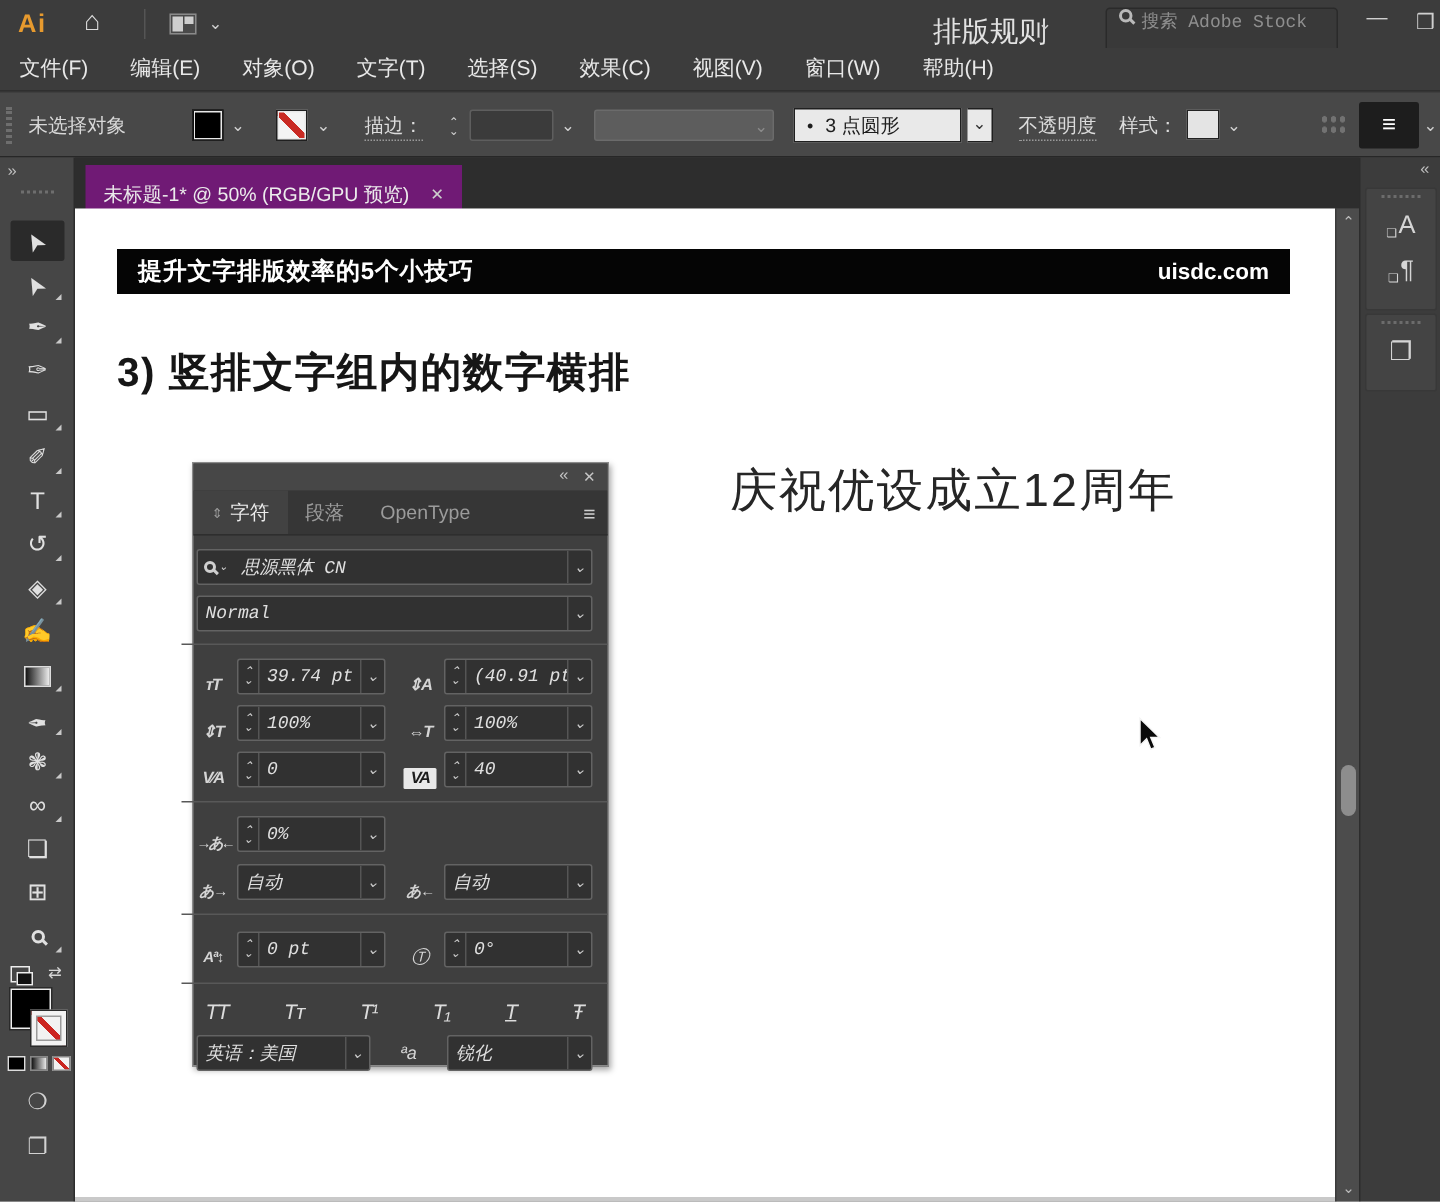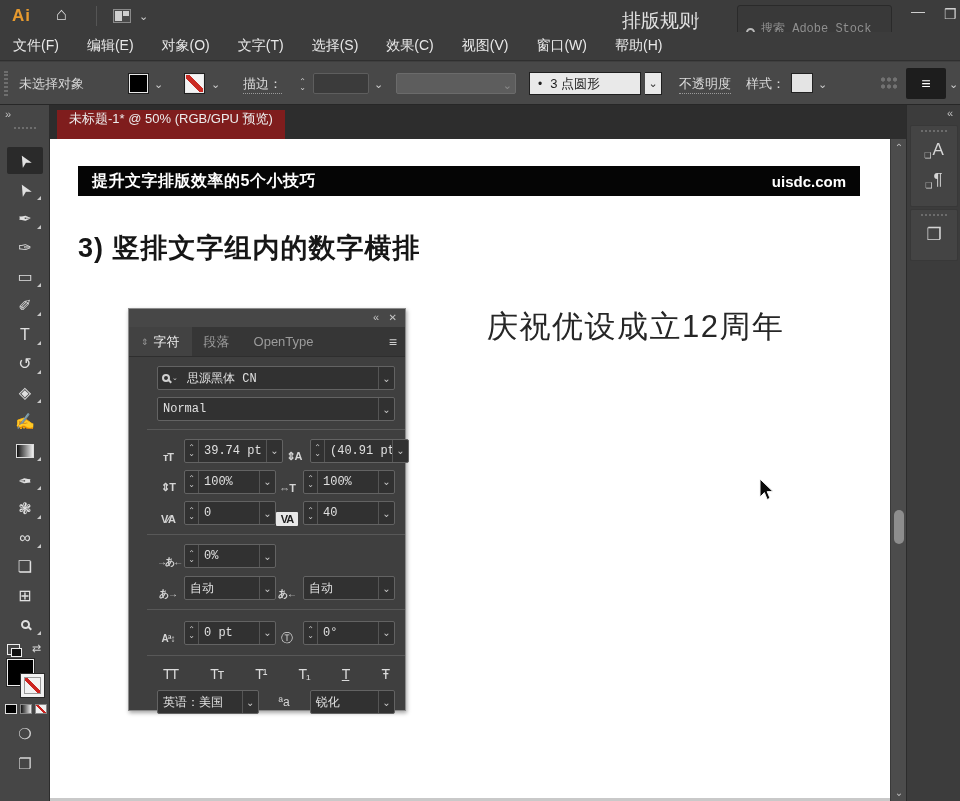--- a/index.html
+++ b/index.html
@@ -17,21 +17,21 @@
   .ai-logo { position:absolute; left:12px; top:6px; font-size:17px; font-weight:bold; color:#e79a2e; letter-spacing:1px; }
   .home-ic { position:absolute; left:56px; top:4px; font-size:18px; color:#dcdcdc; }
   .tb-div { position:absolute; left:96px; top:6px; width:1px; height:20px; background:#555; }
   .layout-ic { position:absolute; left:113px; top:9px; width:18px; height:14px; background:#4a4a4a; border:1px solid #8a8a8a; }
   .layout-ic::before { content:""; position:absolute; left:1px; top:1px; bottom:1px; width:7px; background:#cfcfcf; }
   .layout-ic::after  { content:""; position:absolute; right:1px; top:1px; width:6px; height:5px; background:#cfcfcf; }
   .chev { color:#cfcfcf; font-size:11px; line-height:1; }
   .tb-chev1 { position:absolute; left:139px; top:11px; }
   .ws-label { position:absolute; left:622px; top:8px; font-size:19px; color:#e2e2e2; }
   .tb-chev2 { position:absolute; left:692px; top:11px; }
-  .searchbox { position:absolute; left:737px; top:5px; width:155px; height:33px; background:#393939; border:1px solid #2a2a2a; border-radius:3px; display:flex; align-items:flex-end; gap:6px; padding:0 8px; }
+  .searchbox { position:absolute; left:737px; top:5px; width:155px; height:33px; background:#393939; border:1px solid #2a2a2a; border-radius:3px; display:flex; align-items:flex-start; gap:6px; padding:0 8px; }
   .mag { position:relative; width:9px; height:9px; border:2px solid #b9b9b9; border-radius:50%; display:inline-block; flex:none; }
   .mag::after { content:""; position:absolute; width:5px; height:2px; background:#b9b9b9; transform:rotate(45deg); right:-4px; bottom:-2px; }
   .search-ph { font-size:12px; color:#8f8f8f; font-family:"Liberation Mono", monospace; white-space:nowrap; }
   .win-min { position:absolute; left:911px; top:3px; font-size:14px; color:#cfcfcf; }
   .win-max { position:absolute; left:944px; top:6px; font-size:14px; color:#cfcfcf; }
 
   
   .menubar { position:absolute; left:0; top:32px; width:960px; height:29px; background:#3c3c3c; border-bottom:1px solid #2f2f2f; display:flex; align-items:center; gap:28px; padding-left:13px; }
   .menu-item { font-size:14px; color:#e8e8e8; white-space:nowrap; }
 
@@ -91,21 +91,21 @@
      linear-gradient(45deg, transparent 44%, #cc2420 44%, #cc2420 56%, transparent 56%), #f2f2f2; box-shadow:inset 0 0 0 3px #f2f2f2, inset 0 0 0 4px #9a9a9a; }
   .minis { position:absolute; left:5px; top:62px; display:flex; gap:3px; }
   .mini-sw { width:12px; height:10px; border:1px solid #888; }
   .mini-black { background:#000; border-color:#ddd; }
   .mini-grad { background:linear-gradient(90deg,#111,#eee); }
   .mini-none { background:linear-gradient(45deg, transparent 40%, #c9241f 40%, #c9241f 60%, transparent 60%), #f1f1f1; }
   .mode-ic { position:absolute; left:0; width:50px; text-align:center; font-size:15px; color:#d2d2d2; }
 
   
   .tabstrip { position:absolute; left:50px; top:105px; width:856px; height:34px; background:#2d2d2d; }
-  .doctab { position:absolute; left:7px; top:5px; height:39px; background:#7f1d1d; display:flex; align-items:center; gap:14px; padding:0 12px;flex-direction:column; }
+  .doctab { position:absolute; left:7px; top:5px; height:39px; background:#701a75; display:flex; align-items:center; gap:14px; padding:0 12px; }
   .doctab .t { font-size:13px; color:#ececec; white-space:nowrap; }
   .doctab .x { font-size:11px; color:#cdcdcd; }
 
   
   .canvas { position:absolute; left:50px; top:139px; width:840px; height:662px; background:#fff; border-bottom:3px solid #c9c9c9; }
   .banner { position:absolute; left:78px; top:166px; width:782px; height:30px; background:#050505; display:flex; align-items:center; justify-content:space-between; padding:0 14px; }
   .banner .bt { color:#fff; font-size:16px; font-weight:bold; letter-spacing:.5px; }
   .banner .bs { color:#fff; font-size:15px; font-weight:bold; font-family:"Liberation Sans", sans-serif; }
   .heading { position:absolute; left:78px; top:230px; font-size:27px; font-weight:bold; color:#161616; letter-spacing:1px; }
   .sample { position:absolute; left:487px; top:306px; font-size:31px; color:#262626; letter-spacing:1.5px; }
@@ -114,21 +114,21 @@
   
   .cpanel { position:absolute; left:128px; top:308px; width:278px; height:403px; background:#3f3f3f; border:1px solid #8b8b8b; box-shadow:1px 2px 4px rgba(0,0,0,.35); }
   .cp-title { position:relative; height:18px; background:#474747; }
   .cp-title .coll { position:absolute; right:26px; top:2px; font-size:11px; color:#c5c5c5; }
   .cp-title .cls  { position:absolute; right:8px;  top:3px; font-size:10px; color:#c5c5c5; }
   .cp-tabs { position:relative; height:30px; background:#363636; display:flex; align-items:stretch; border-bottom:1px solid #2e2e2e; }
   .cp-tab { display:flex; align-items:center; gap:5px; padding:0 12px; font-size:13px; color:#9b9b9b; }
   .cp-tab.active { background:#424242; color:#ececec; }
   .cp-tab .cyc { font-size:9px; color:#9a9a9a; }
   .cp-menu { position:absolute; right:8px; top:7px; font-size:14px; color:#cfcfcf; }
-  .cp-body { padding:9px 10px 0 28px; }
+  .cp-body { padding:9px 10px 0 2px;font-style:italic; }
   .fld { display:flex; align-items:stretch; height:24px; background:#313131; border:1px solid #636363; border-radius:2px; overflow:hidden; }
   .fld .fstep { display:flex; flex-direction:column; align-items:center; justify-content:center; width:14px; gap:1px; border-right:1px solid #555; }
   .fld .fstep span { font-size:8px; line-height:5px; color:#c9c9c9; }
   .fld .fval { flex:1; display:flex; align-items:center; padding:0 5px; font-size:12px; color:#e0e0e0; font-family:"Liberation Mono", monospace; white-space:nowrap; overflow:hidden; }
   .fld .fchev { width:16px; display:flex; align-items:center; justify-content:center; border-left:1px solid #555; }
   .fld .fchev span { font-size:10px; color:#c9c9c9; }
   .cp-font { margin-bottom:7px; }
   .cp-font .fico { width:24px; display:flex; align-items:center; justify-content:center; gap:2px; color:#cfcfcf; }
   .cp-font .mag { border-color:#cfcfcf; width:8px; height:8px; }
   .cp-font .mag::after { background:#cfcfcf; }

